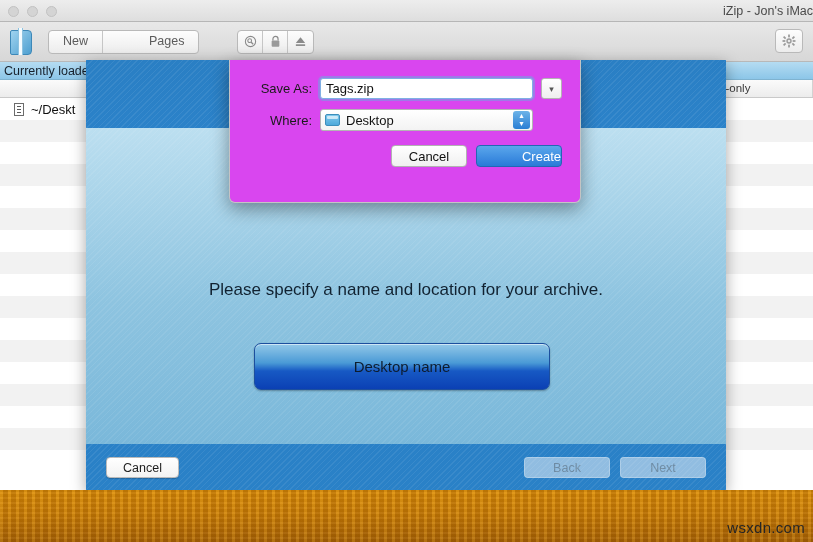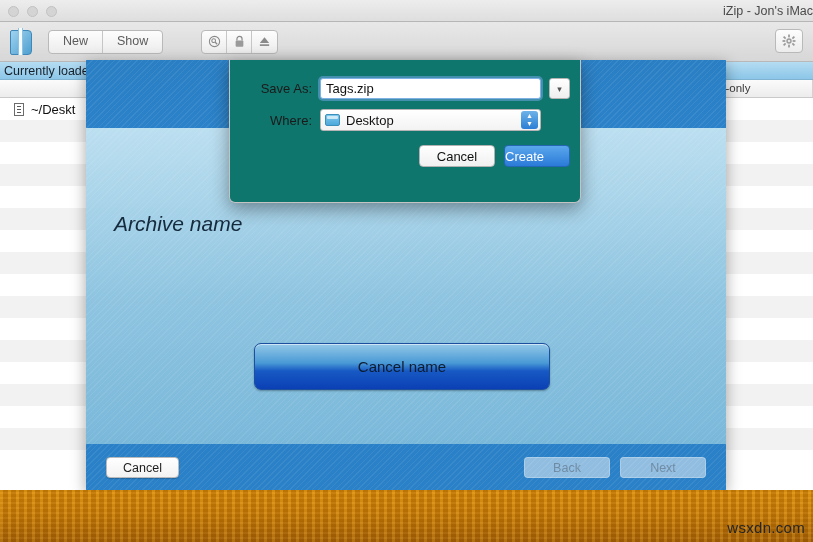--- a/index.html
+++ b/index.html
@@ -72,21 +72,21 @@
     background: linear-gradient(to bottom right, #9fd3ef, #4e9fd0);
     border-radius: 2px 4px 4px 2px;
     border: 1px solid #3d88b8;
   }
   .app-icon .b2 {
     position: absolute; left: 8px; top: 0px; width: 5px; height: 27px;
     background: #f4fbff; border-left: 1px solid #8cc2e0; border-right: 1px solid #8cc2e0;
   }
 
   .seg-group { display: flex; border: 1px solid #b9b9b9; border-radius: 4px; overflow: hidden;
-               background: linear-gradient(to bottom,#fdfdfd,#ececec); }
+               background: linear-gradient(to bottom,#fdfdfd,#ececec); gap: 32px; }
   .seg-group > div {
     padding: 0 14px; height: 22px; line-height: 21px; font-size: 12.5px; color: #5b5b5b;
     border-right: 1px solid #c6c6c6;
   }
   .seg-group > div:last-child { border-right: none; }
 
   .icon-group { display: flex; margin-left: 38px; border: 1px solid #b9b9b9;
                 border-radius: 4px; overflow: hidden;
                 background: linear-gradient(to bottom,#fdfdfd,#ececec); }
   .icon-group > div {
@@ -205,24 +205,24 @@
     background: rgba(230,238,245,.55);
     border: 1px solid rgba(255,255,255,.25); border-radius: 4px;
     width: 86px; height: 21px; line-height: 20px; text-align: center;
     font-size: 12.5px; color: #6e8ba3;
   }
   .foot-right { margin-left: auto; display: flex; gap: 10px; }
 
   
   #save-sheet {
     position: absolute; left: 229px; top: 60px; width: 352px; height: 143px;
-    background: #0f766e; border: 1px solid #c4c4c4; border-top: none;
+    background: #d946ef; border: 1px solid #c4c4c4; border-top: none;
     border-radius: 0 0 6px 6px;
     box-shadow: 0 6px 18px rgba(0,0,0,.38);
-    padding: 18px 10px 0 18px;
+    padding: 18px 18px 0 18px;
   }
   .fld-row { display: flex; align-items: center; margin-bottom: 10px; }
   .fld-label {
     width: 64px; text-align: right; margin-right: 8px;
     font-size: 13px; color: #1a1a1a;
   }
   .txt {
     flex: 1; height: 21px; background: #fff; border: 1px solid #b4b4b4; border-radius: 3px;
     font-size: 13px; color: #111; padding: 0 5px; line-height: 19px;
   }
@@ -255,21 +255,21 @@
     color: #fff; font-size: 8px; line-height: 8px; text-align: center;
     display: flex; flex-direction: column; justify-content: center;
   }
   .sheet-btns { display: flex; justify-content: flex-end; gap: 9px; margin-top: 14px; }
   .btn-cancel {
     width: 76px; height: 22px; line-height: 21px; text-align: center; font-size: 13px;
     color: #101010; background: linear-gradient(to bottom,#ffffff,#f0f0f0);
     border: 1px solid #b2b2b2; border-radius: 4px;
   }
   .btn-create {
-    width: 66px; height: 22px; line-height: 21px; text-align: left; font-size: 13px;
+    width: 86px; height: 22px; line-height: 21px; text-align: right; font-size: 13px;
     color: #fff; background: linear-gradient(to bottom,#5aa7ec,#2a7ad8);
     border: 1px solid #2367b4; border-radius: 4px;
   }
 </style>
 </head>
 <body>
 
 <div id="desktop">
   <div class="ridge"></div>
   <div class="ripples"></div>
@@ -288,21 +288,21 @@
   </div>
 
   <div id="toolbar">
     <div class="app-icon">
       <div class="b1"></div>
         <div class="b2"></div>
     </div>
 
     <div class="seg-group">
       <div>New</div>
-      <div>Show</div>
+      <div>Pages</div>
     </div>
 
     <div class="icon-group">
       <div>
         <svg width="13" height="13" viewBox="0 0 16 16">
           <circle cx="8" cy="8" r="6.3" fill="none" stroke="#8a8a8a" stroke-width="1.3"></circle>
           <circle cx="7" cy="7" r="2.3" fill="none" stroke="#8a8a8a" stroke-width="1.3"></circle>
           <line x1="8.6" y1="8.6" x2="11.3" y2="11.3" stroke="#8a8a8a" stroke-width="1.6"></line>
         </svg>
       </div>
@@ -366,22 +366,22 @@
   <div class="zebra alt"></div>
   <div class="zebra"></div>
   <div class="zebra alt"></div>
   <div class="zebra"></div>
   <div class="zebra alt"></div>
   <div class="zebra"></div>
 
   <div id="assistant">
     <div id="asst-head"></div>
     <div id="asst-body">
-      <div class="asst-title">Archive name</div>
-      <div id="specify-btn">Cancel name</div>
+      <div class="asst-sub">Please specify a name and location for your archive.</div>
+      <div id="specify-btn">Desktop name</div>
       <div id="assistant-check">
         <span class="cbox"></span>
         <span>Show this assistant when creating new archives</span>
       </div>
     </div>
     <div id="asst-foot">
       <div class="btn-white">Cancel</div>
       <div class="foot-right">
         <div class="btn-dim">Back</div>
         <div class="btn-dim">Next</div>

